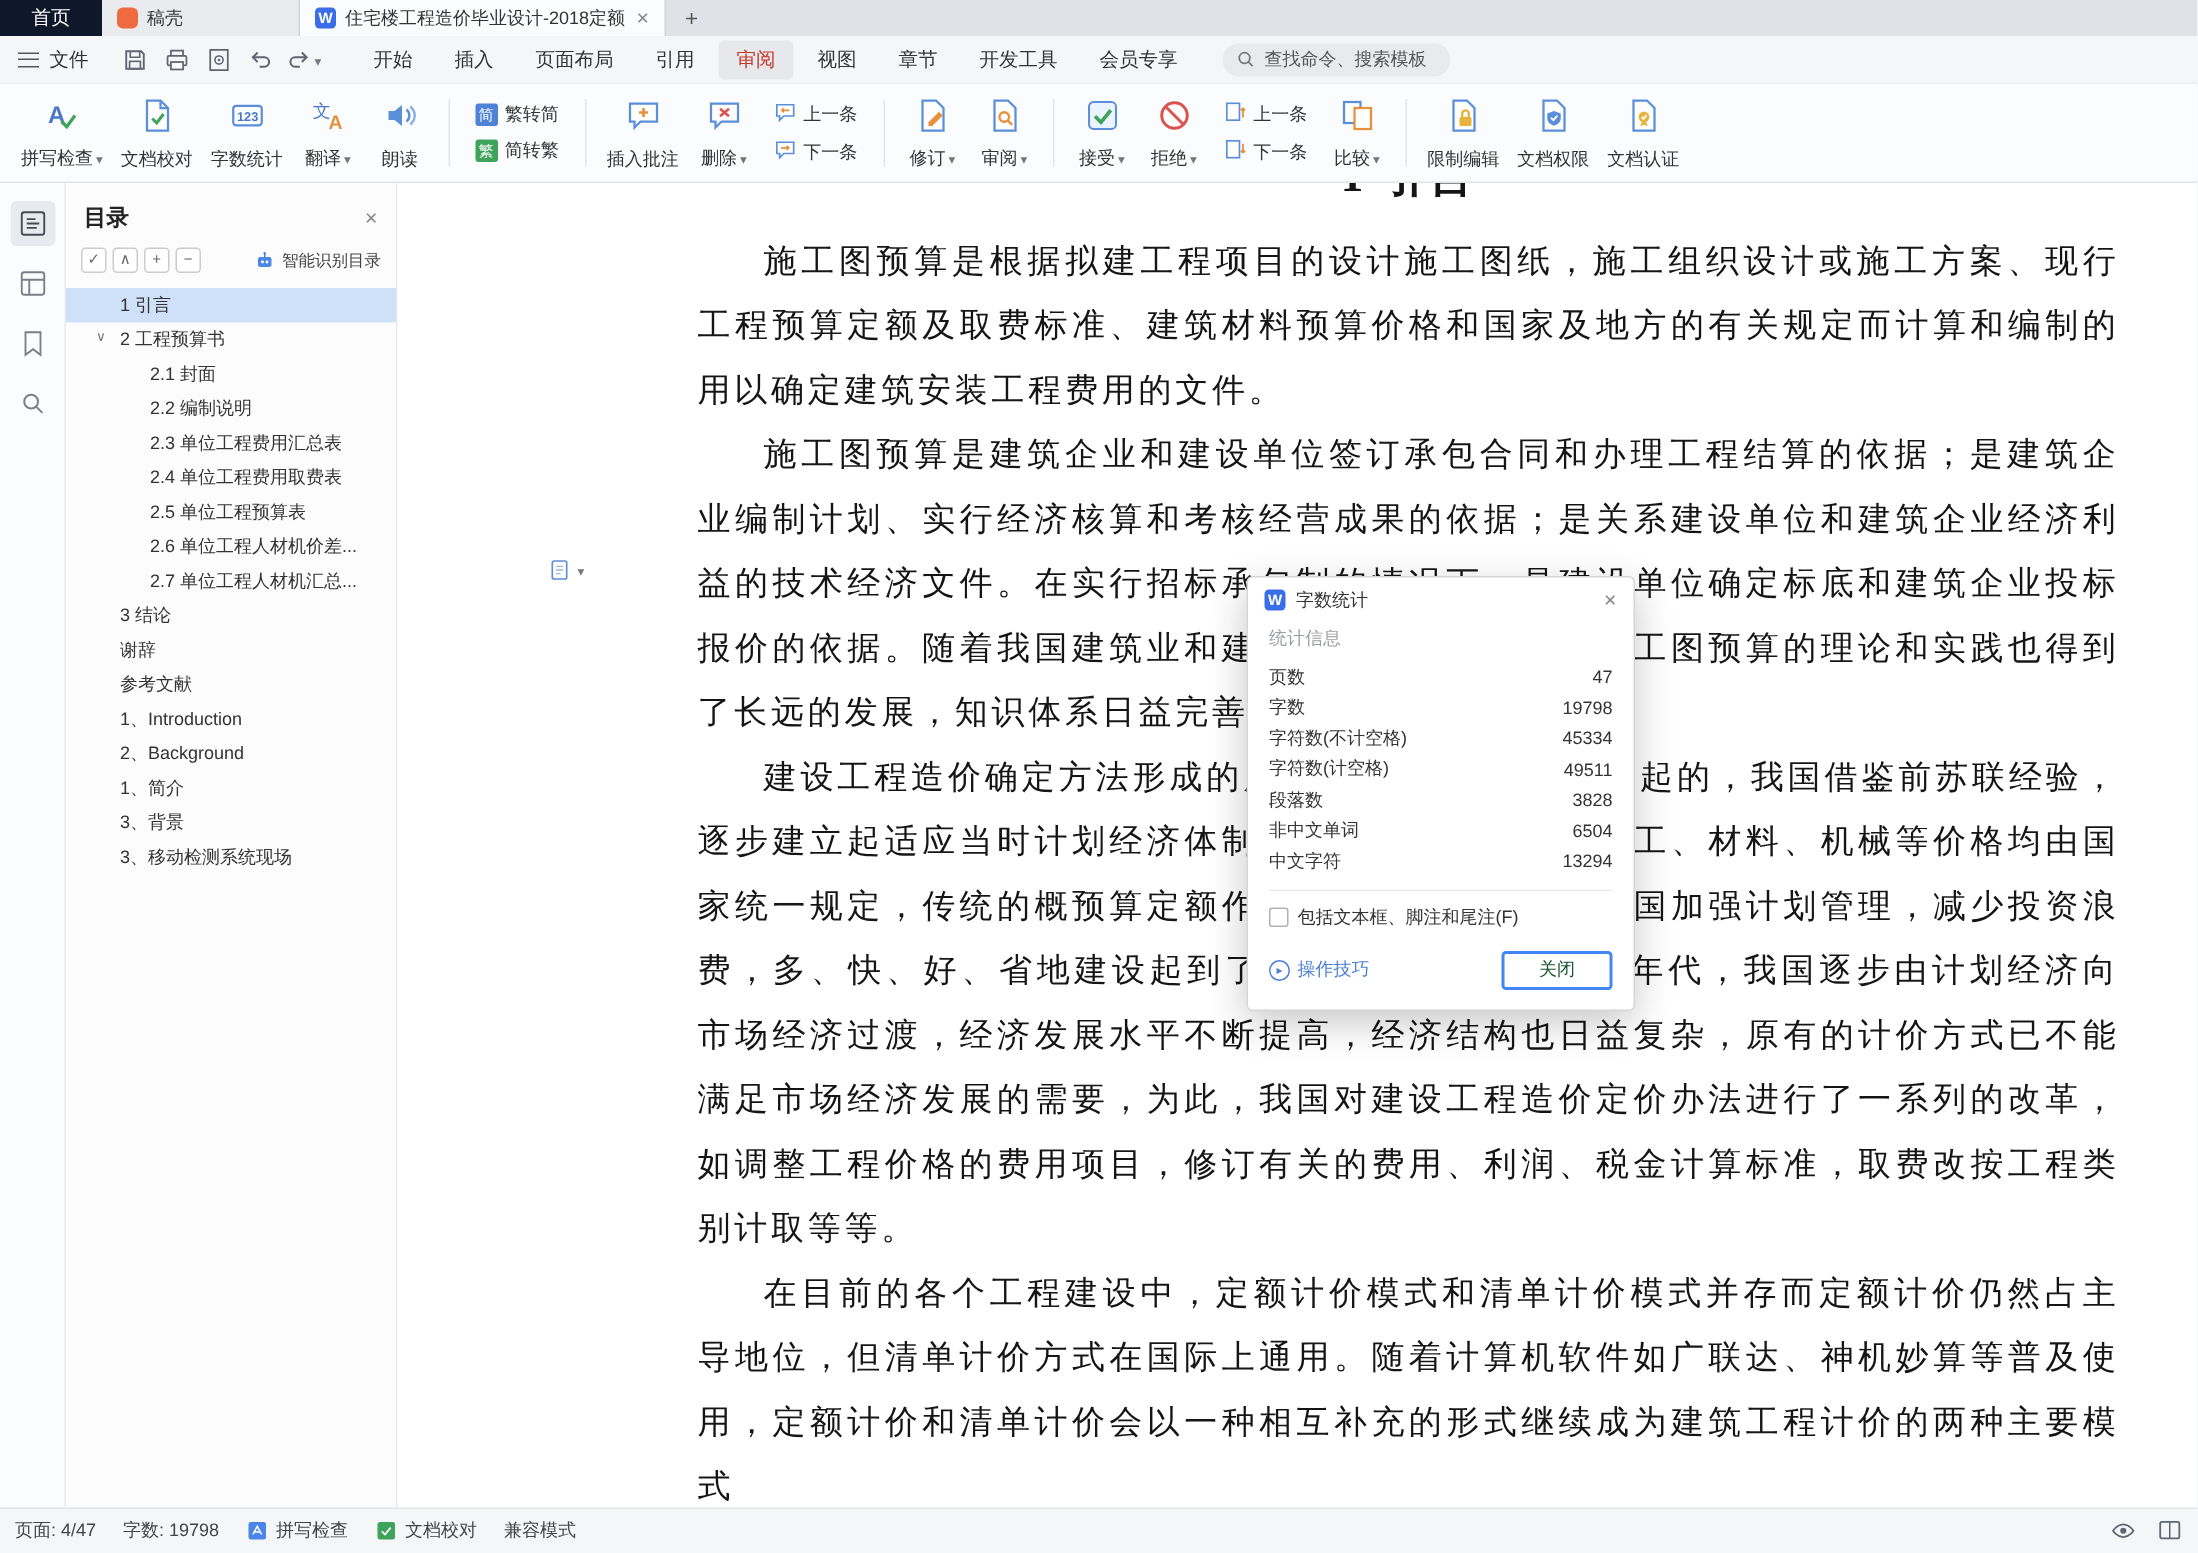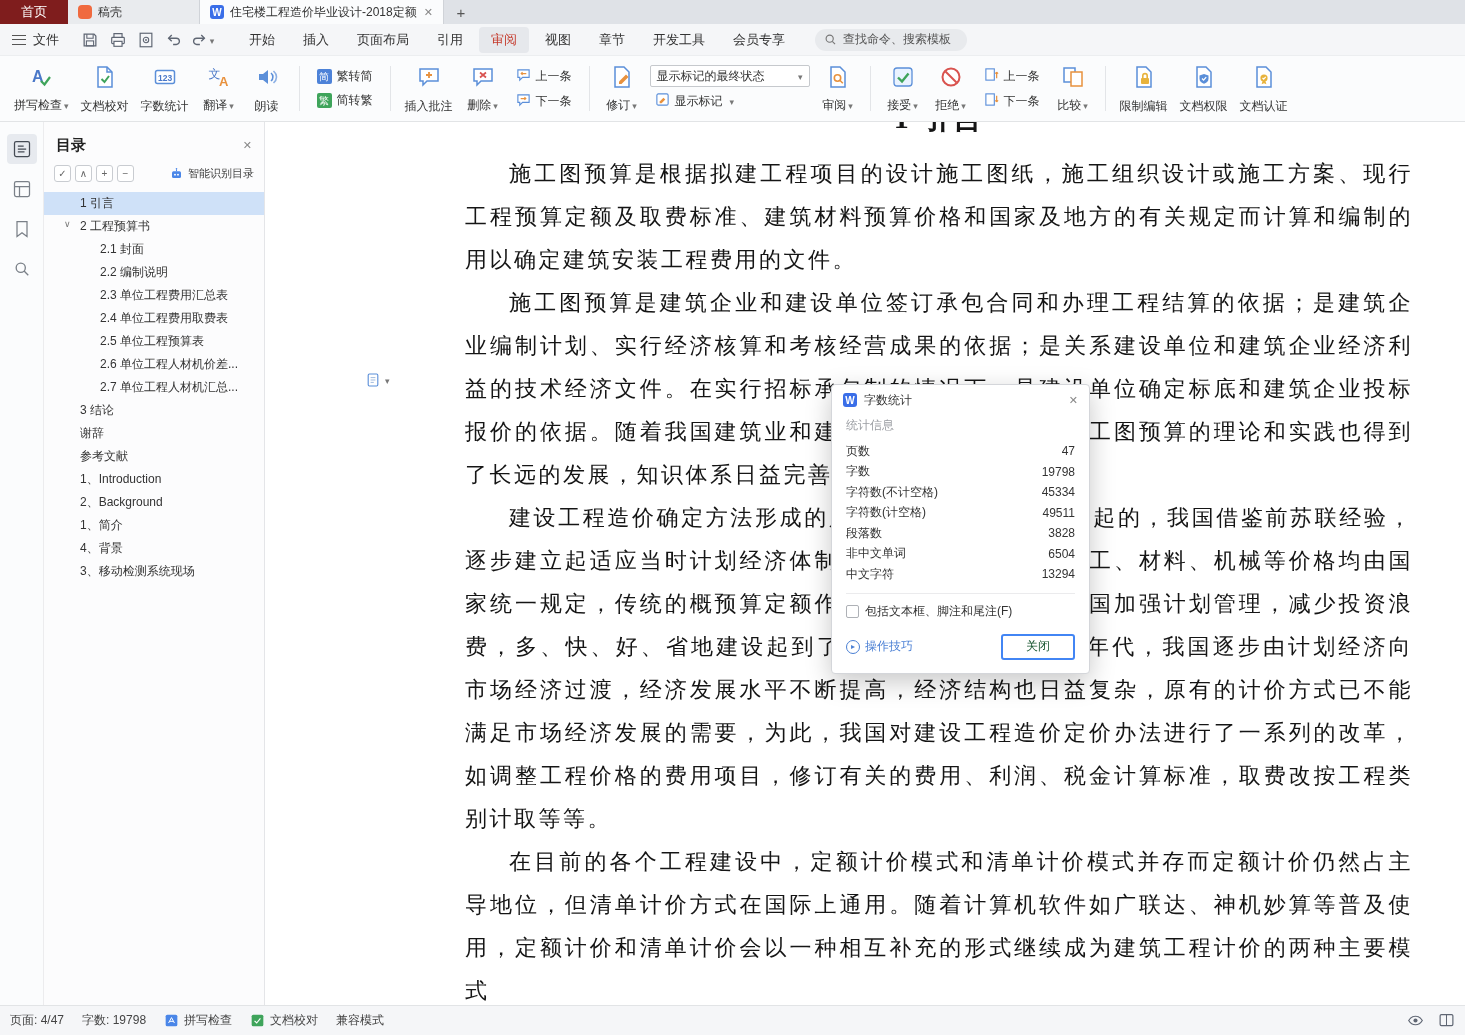--- a/index.html
+++ b/index.html
@@ -2,21 +2,21 @@
 <html><head>
 <meta charset="utf-8">
 <style>
   * { margin:0; padding:0; box-sizing:border-box; }
   html,body { background:#eef0f2; }
   body { font-family:"Liberation Sans","DejaVu Sans",sans-serif; }
   .app { position:relative; width:1465px; height:1035px; background:#fff; overflow:hidden; color:#333; font-size:12px; }
 
   
   .tabbar { position:absolute; top:0; left:0; right:0; height:24px; background:#dfe2e7; display:flex; align-items:stretch; }
-  .tab-home { width:68px; background:#7f1d1d; color:#fff; display:flex; align-items:center; justify-content:center; font-size:13px; cursor:default; }
+  .tab-home { width:68px; background:#0f172a; color:#fff; display:flex; align-items:center; justify-content:center; font-size:13px; cursor:default; }
   .tab { display:flex; align-items:center; gap:6px; padding:0 10px; font-size:12px; color:#333; border-right:1px solid #d0d3d8; }
   .tab.gaoke { width:132px; background:#e9ebee; }
   .gaoke-logo { width:14px; height:14px; border-radius:4px; background:#f06a3f; }
   .tab.doc { width:244px; background:#fbfcfd; }
   .w-logo { width:14px; height:14px; border-radius:3px; background:#3a6ee8; color:#fff; font-size:10px; font-weight:bold; display:flex; align-items:center; justify-content:center; }
   .w-logo::before { content:"W"; }
   .tab-label { white-space:nowrap; overflow:hidden; text-overflow:ellipsis; flex:1; }
   .close-x { color:#888; font-size:11px; }
   .close-x::before { content:"✕"; }
   .tab-new { width:34px; display:flex; align-items:center; justify-content:center; color:#555; font-size:15px; }
@@ -266,34 +266,20 @@
 
     <div class="rsep"></div>
 
     <div class="rbtn">
       <span><svg viewBox="0 0 24 24" width="24" height="24">
             <path d="M5 2h9l5 5v15H5z" fill="#fff" stroke="#5b8fd9" stroke-width="1.5"></path>
             <path d="M9 16.5l7-7 2.5 2.5-7 7H9z" fill="#e8913d"></path>
           </svg></span>
       <span class="lbl"><span>修订</span><span class="caret"></span></span>
     </div>
-    <div class="rcol">
-      <div class="mark-select">
-          <span>显示标记的最终状态</span>
-          <span class="caret"></span>
-        </div>
-      <div class="rsmall">
-          <span><svg viewBox="0 0 16 16" width="15" height="15">
-              <rect x="2" y="2" width="12" height="12" rx="1.5" fill="#fff" stroke="#5b8fd9" stroke-width="1.2"></rect>
-              <path d="M5 10l4-4 2 2-4 4H5z" fill="#e8913d"></path>
-            </svg></span>
-          <span>显示标记</span>
-          <span class="caret"></span>
-        </div>
-    </div>
     <div class="rbtn">
       <span><svg viewBox="0 0 24 24" width="24" height="24">
             <path d="M5 2h9l5 5v15H5z" fill="#fff" stroke="#5b8fd9" stroke-width="1.5"></path>
             <circle cx="11.5" cy="13" r="3.2" fill="none" stroke="#e8913d" stroke-width="1.6"></circle>
             <path d="M13.8 15.3l3 3" stroke="#e8913d" stroke-width="1.6"></path>
           </svg></span>
       <span class="lbl"><span>审阅</span><span class="caret"></span></span>
     </div>
 
     <div class="rsep"></div>
@@ -455,21 +441,21 @@
         <div class="toc-item lvl1">
             <span>1、Introduction</span>
           </div>
         <div class="toc-item lvl1">
             <span>2、Background</span>
           </div>
         <div class="toc-item lvl1">
             <span>1、简介</span>
           </div>
         <div class="toc-item lvl1">
-            <span>4、背景</span>
+            <span>3、背景</span>
           </div>
         <div class="toc-item lvl1">
             <span>3、移动检测系统现场</span>
           </div>
       </div>
     </div>
 
     <div class="docarea">
       <div class="page-handle">
         <svg viewBox="0 0 20 20" width="16" height="16">

